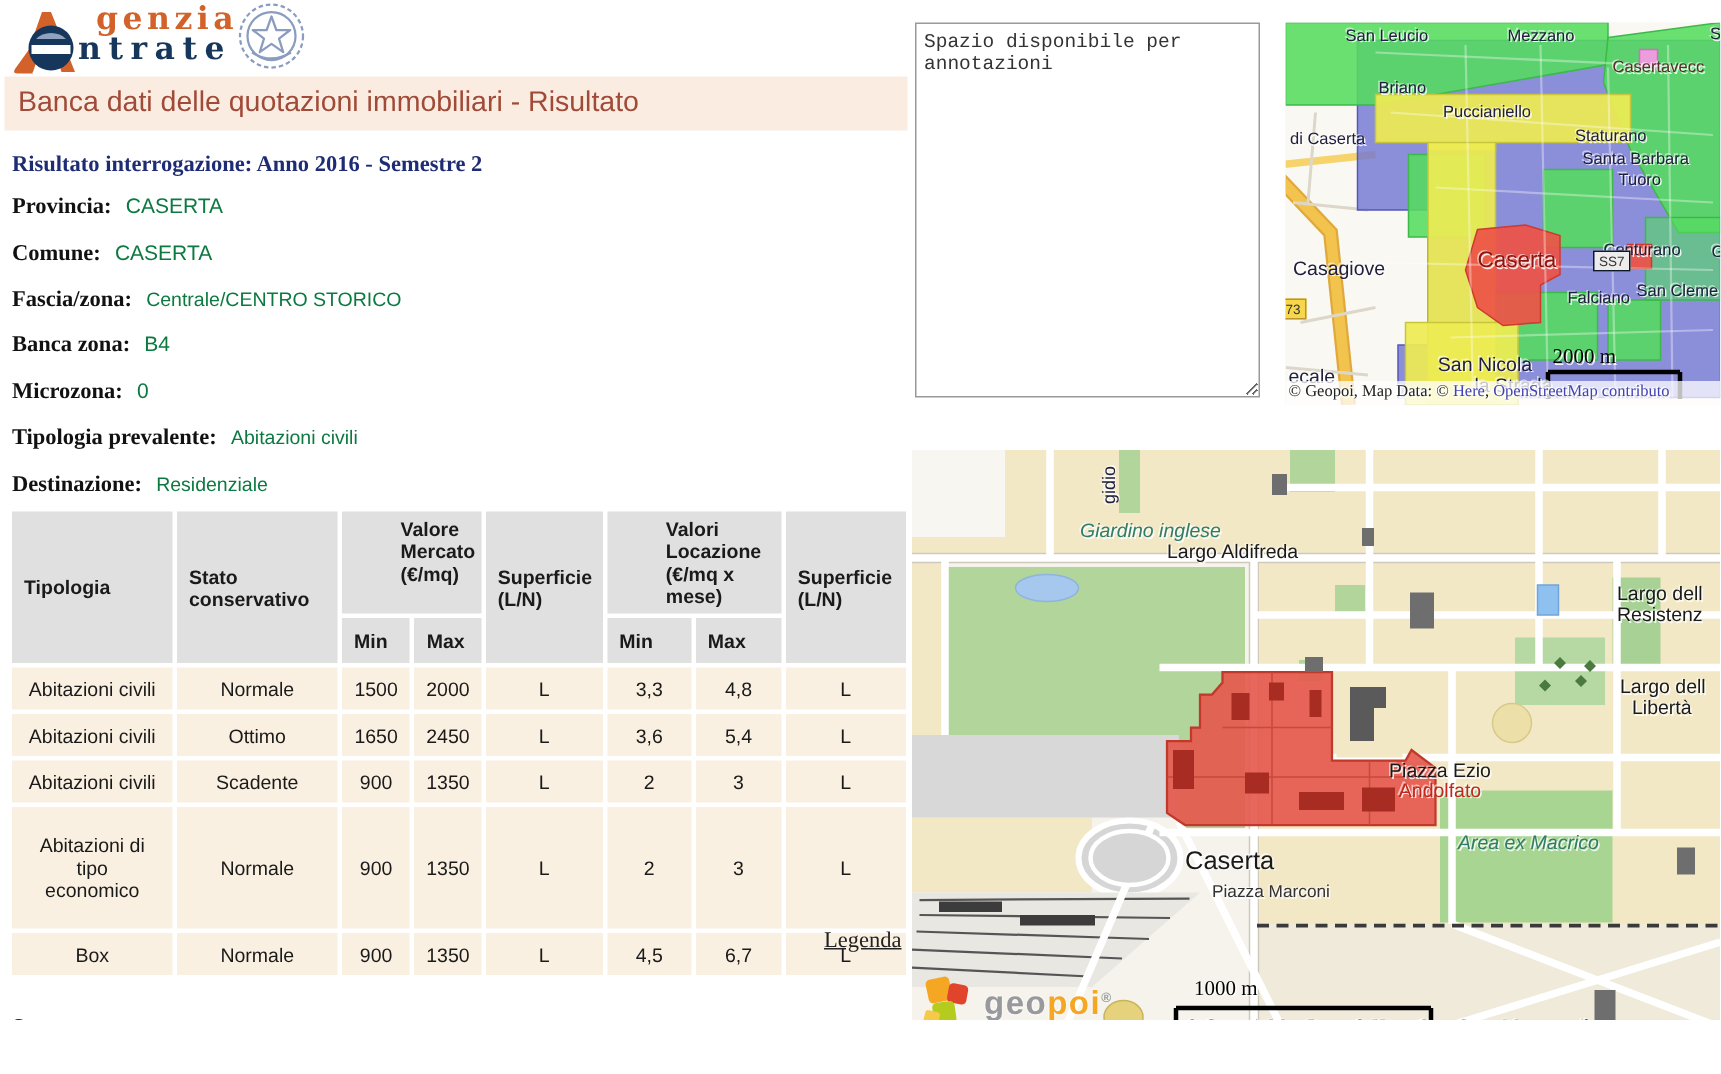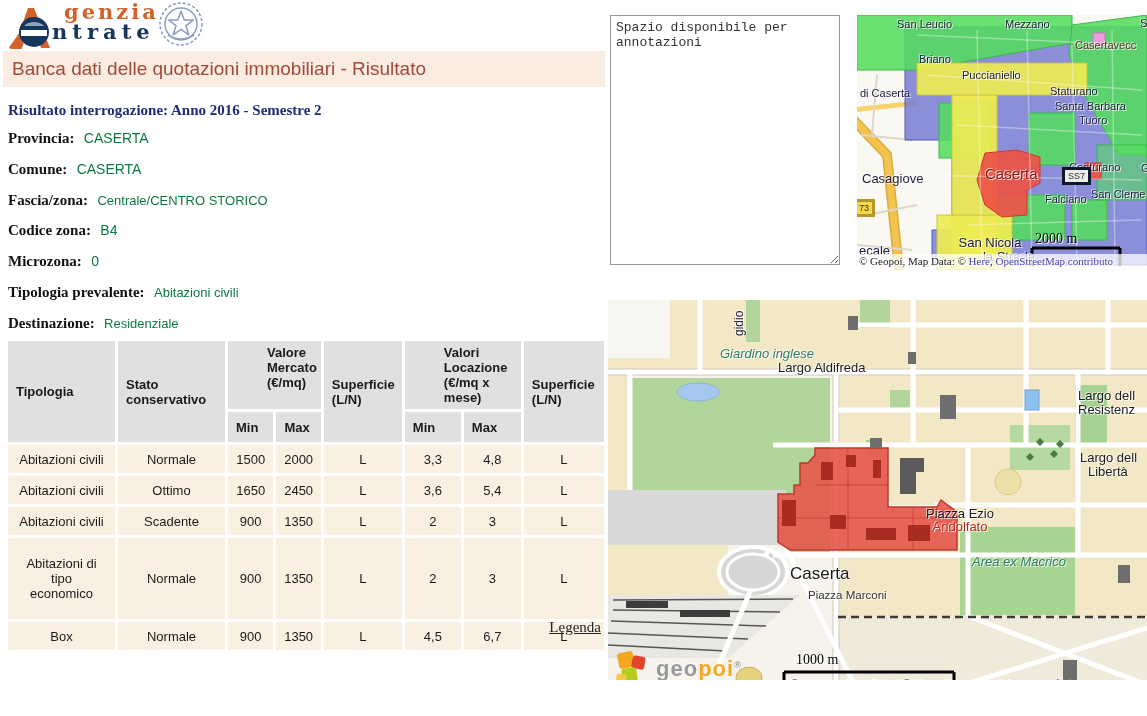--- a/index.html
+++ b/index.html
@@ -41,21 +41,21 @@
                 font-family:"Liberation Mono",monospace;font-size:13px;color:#333;
                 border:1px solid #999;padding:4px 5px;resize:both;background:#fff;outline:none;}
 
   
   .map{position:absolute;overflow:hidden;background:#f8f6f1;}
   .map svg{position:absolute;left:0;top:0;}
   .ml{position:absolute;font-size:11px;color:#20203e;white-space:nowrap;
       text-shadow:1px 1px 0 rgba(255,255,255,.85),-1px -1px 0 rgba(255,255,255,.6);}
   .ml-i{font-style:italic;color:#2f7d68;font-size:13px;}
   .ml-blk{color:#1a1a1a;font-size:13px;}
-  .badge{position:absolute;font-size:9px;color:#333;background:#ececec;border:3px solid #0f172a;
+  .badge{position:absolute;font-size:9px;color:#333;background:#ececec;border:1px solid #0f172a;
          padding:0 3px;line-height:12px;text-shadow:none;}
   .badge-y{background:#f7d64b;border-color:#b8952c;}
   .scale-txt{position:absolute;font-family:"Liberation Serif",serif;font-size:14px;color:#000;
              text-shadow:1px 1px 0 rgba(255,255,255,.9);}
   .attr{position:absolute;font-family:"Liberation Serif",serif;font-size:12px;color:#222;
         white-space:nowrap;text-shadow:0 0 2px #fff,1px 1px 0 #fff,-1px -1px 0 #fff;}
   .attr a{color:#4343b0;text-decoration:none;}
   .attr-strip{position:absolute;left:0;right:0;bottom:0;height:16px;background:rgba(255,255,255,.75);}
 
   #minimap{left:857px;top:15px;width:290px;height:255px;}
@@ -106,21 +106,21 @@
   </div>
   <div class="field" style="top:160px">
     <span class="flabel">Comune:</span>
     <span class="fvalue">CASERTA</span>
   </div>
   <div class="field" style="top:191px">
     <span class="flabel">Fascia/zona:</span>
     <span class="fvalue fvalue-sm">Centrale/CENTRO STORICO</span>
   </div>
   <div class="field" style="top:221px">
-    <span class="flabel">Codice zona:</span>
+    <span class="flabel">Banca zona:</span>
     <span class="fvalue">B4</span>
   </div>
   <div class="field" style="top:252px">
     <span class="flabel">Microzona:</span>
     <span class="fvalue">0</span>
   </div>
   <div class="field" style="top:283px">
     <span class="flabel">Tipologia prevalente:</span>
     <span class="fvalue fvalue-sm">Abitazioni civili</span>
   </div>

